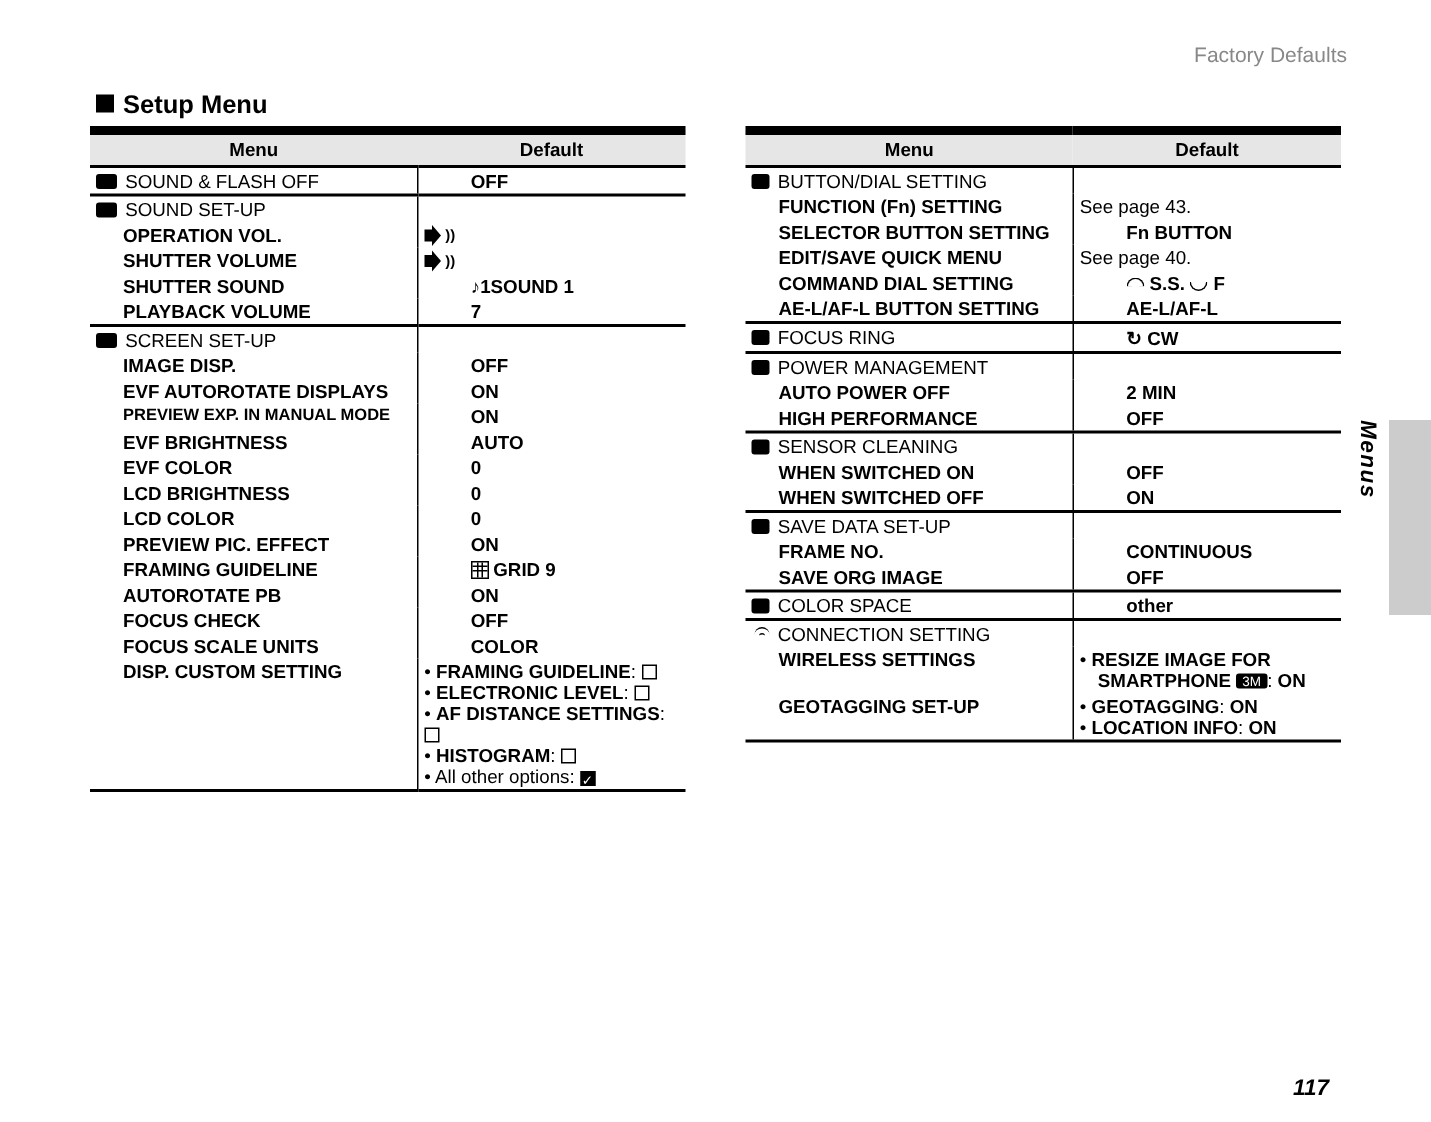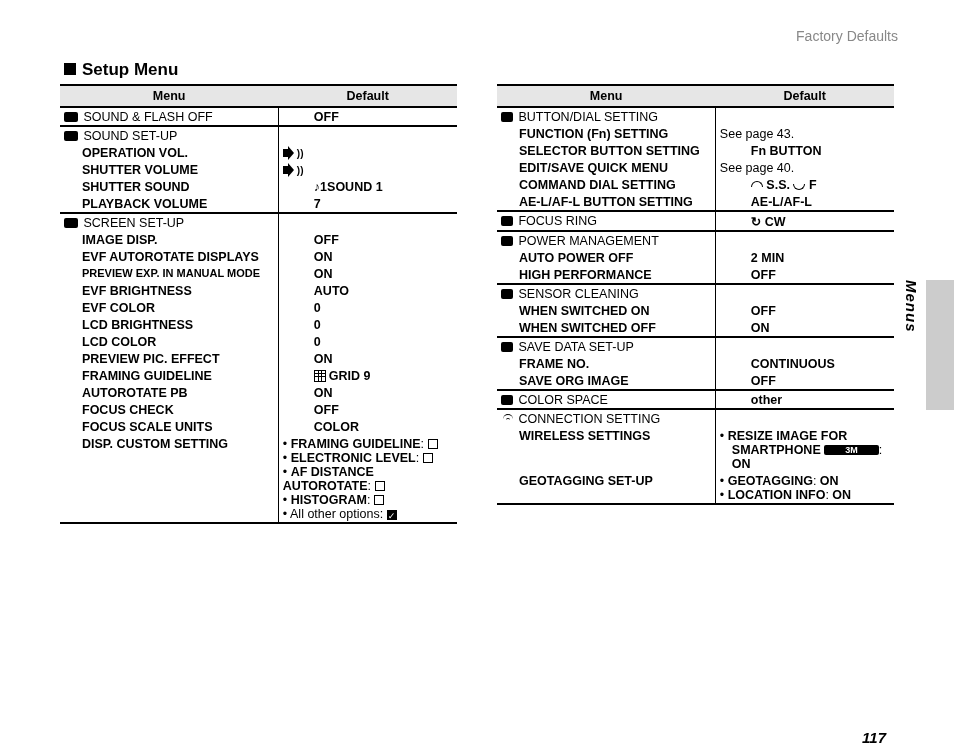--- a/index.html
+++ b/index.html
@@ -61,21 +61,21 @@
     gap: 40px;
   }
   .col { flex: 1; }
   table {
     width: 100%;
     border-collapse: collapse;
     font-size: 12.5px;
   }
   thead th {
     background: #e6e6e6;
-    border-top: 2px solid #000000;
+    border-top: 6px solid #000000;
     border-bottom: 2px solid #000;
     padding: 3px 16px;
     font-weight: bold;
     text-align: center;
   }
   thead th:first-child { text-align: center; }
   td {
     padding: 1.5px 4px;
     vertical-align: top;
   }
@@ -122,29 +122,29 @@
       linear-gradient(#000,#000) left 0 top 33%/100% 1px no-repeat,
       linear-gradient(#000,#000) left 0 top 66%/100% 1px no-repeat;
     border:1px solid #000;vertical-align:-2px;margin-right:3px;
   }
   .cb{display:inline-block;width:10px;height:10px;border:1px solid #000;vertical-align:-1px;}
   .cb.checked{background:#000;color:#fff;font-size:9px;line-height:10px;text-align:center;}
   li.bul{list-style:none;margin:0;padding:0;}
   li.bul::before{content:"• ";}
   .sublist{padding:0;margin:0;}
   .page-num{
-    position:absolute;bottom:2px;right:68px;font-weight:bold;font-style:italic;font-size:15px;
+    position:absolute;bottom:14px;right:68px;font-weight:bold;font-style:italic;font-size:15px;
   }
   .rot-icon{display:inline-block;font-weight:bold;}
   .arc-up,.arc-dn{display:inline-block;width:12px;height:6px;border:1.5px solid #000;border-bottom:none;border-radius:10px 10px 0 0;vertical-align:2px;}
   .arc-dn{transform:rotate(180deg);vertical-align:-1px;}
   .wifi{display:inline-block;width:14px;height:10px;position:relative;vertical-align:-1px;}
   .wifi::before{content:"";position:absolute;left:2px;top:0;width:10px;height:10px;border:1.5px solid #000;border-bottom:none;border-left:none;border-right:none;border-radius:10px 10px 0 0;}
   .wifi::after{content:"";position:absolute;left:5px;top:4px;width:4px;height:4px;border:1.5px solid #000;border-bottom:none;border-left:none;border-right:none;border-radius:6px 6px 0 0;}
-  .badge3m{display:inline-block;background:#000;color:#fff;font-size:9px;font-weight:bold;padding:0 21px;border-radius:2px;vertical-align:1px;}
+  .badge3m{display:inline-block;background:#000;color:#fff;font-size:9px;font-weight:normal;padding:0 4px;border-radius:2px;vertical-align:1px;}
 </style>
 </head>
 <body>
 
 <div class="page">
   <div class="top-right">Factory Defaults</div>
   <div class="side-tab"></div>
   <div class="side-label">Menus</div>
 
   <div class="section-title">Setup Menu</div>
@@ -237,21 +237,21 @@
           <tr class="sub">
               <td>FOCUS SCALE UNITS</td>
               <td class="val-b">COLOR</td>
             </tr>
           <tr class="sub group-sep">
             <td>DISP. CUSTOM SETTING</td>
             <td>
               <ul class="sublist">
                 <li class="bul"><b>FRAMING GUIDELINE</b>: <span class="cb"></span></li>
                 <li class="bul"><b>ELECTRONIC LEVEL</b>: <span class="cb"></span></li>
-                <li class="bul"><b>AF DISTANCE AUTOROTATE</b>: <span class="cb"></span></li>
+                <li class="bul"><b>AF DISTANCE SETTINGS</b>: <span class="cb"></span></li>
                 <li class="bul"><b>HISTOGRAM</b>: <span class="cb"></span></li>
                 <li class="bul"><span class="val-n">All other options:</span> <span class="cb checked">✓</span></li>
               </ul>
             </td>
           </tr>
         </tbody>
       </table>
     </div>
 
     <div class="col">

